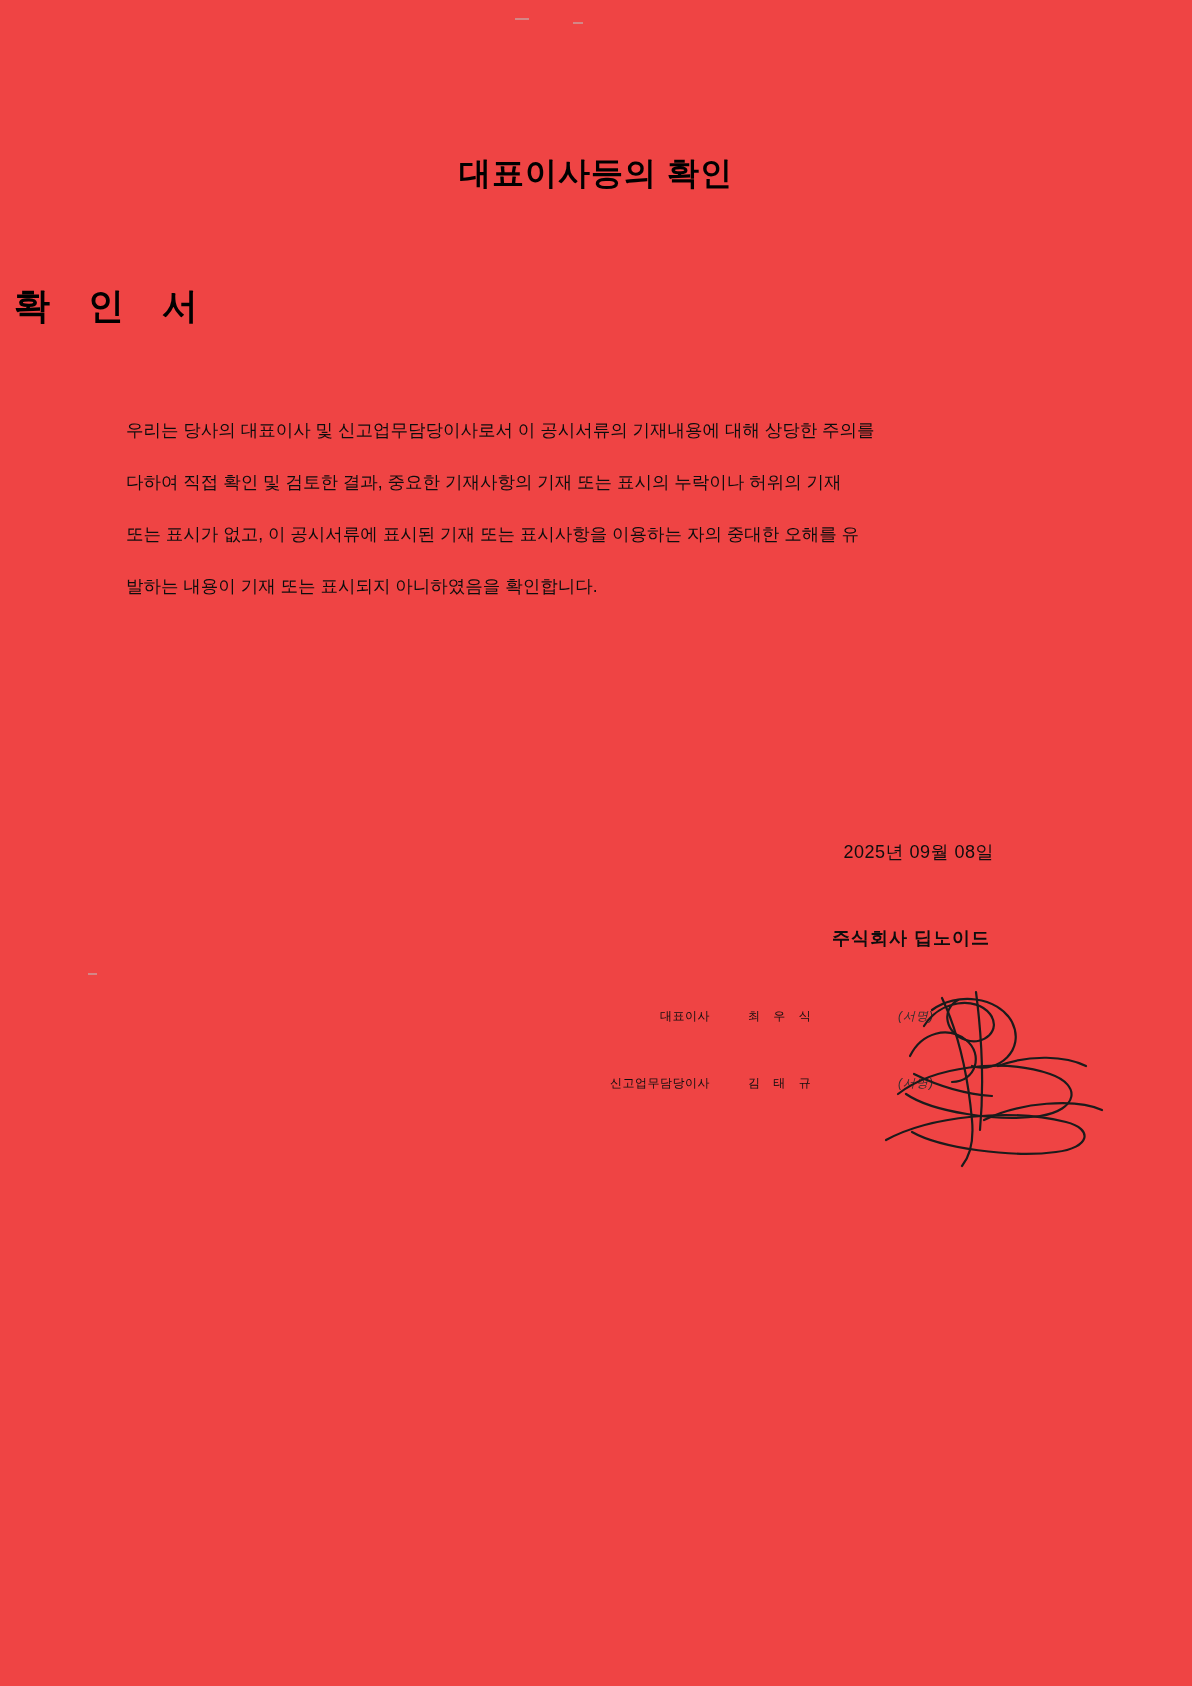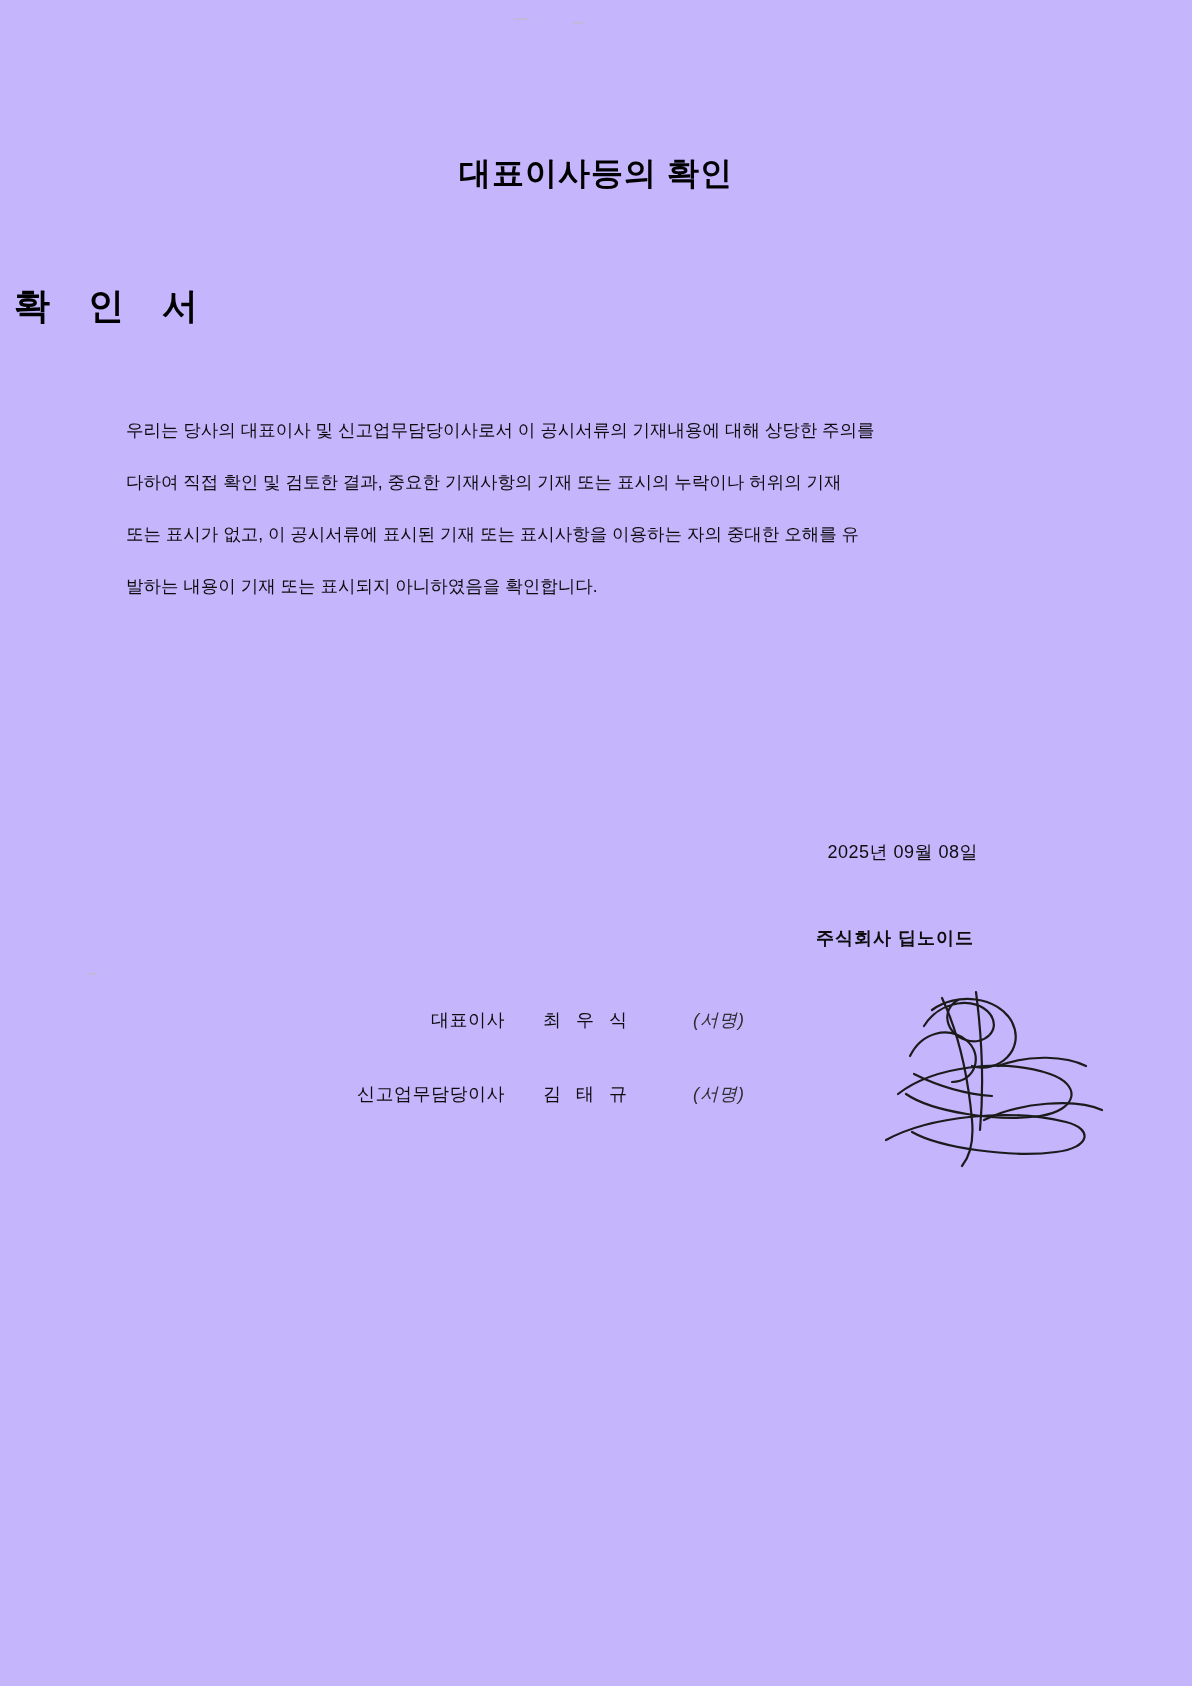--- a/index.html
+++ b/index.html
@@ -11,21 +11,21 @@
     width: 1192px;
     height: 1686px;
     position: relative;
     font-family: "Liberation Sans", "DejaVu Sans", sans-serif;
     color: #111111;
     overflow: hidden;
   }
   .page {
     position: absolute;
     inset: 0;
-    background: #c4b5fd;
+    background: #ef4444;
     padding-left: 30px;
   }
 
   
   .speck {
     position: absolute;
     background: #bdbdbd;
     opacity: .55;
   }
 
@@ -73,21 +73,21 @@
     text-justify: inter-character;
     word-break: keep-all;
   }
   .body-block p.last {
     text-align: left;
   }
 
   .sign-area {
     position: absolute;
     top: 840px;
-    left: 126px;
+    left: 142px;
     width: 852px;
   }
 
   .sign-date {
     text-align: right;
     font-size: 18px;
     letter-spacing: .5px;
     margin-bottom: 62px;
     color: #0d0d0d;
   }
@@ -97,23 +97,23 @@
     font-size: 18px;
     letter-spacing: 1px;
     margin-bottom: 58px;
     padding-right: 4px;
     color: #0d0d0d;
     font-weight: bold;
   }
 
   .sign-row {
     display: flex;
-    justify-content: center;
+    justify-content: flex-end;
     align-items: baseline;
-    font-size: 18px;
+    font-size: 12px;
     margin-bottom: 50px;
     color: #0d0d0d;
   }
   .sign-role {
     width: 190px;
     text-align: right;
     letter-spacing: .5px;
   }
   .sign-name {
     width: 150px;

